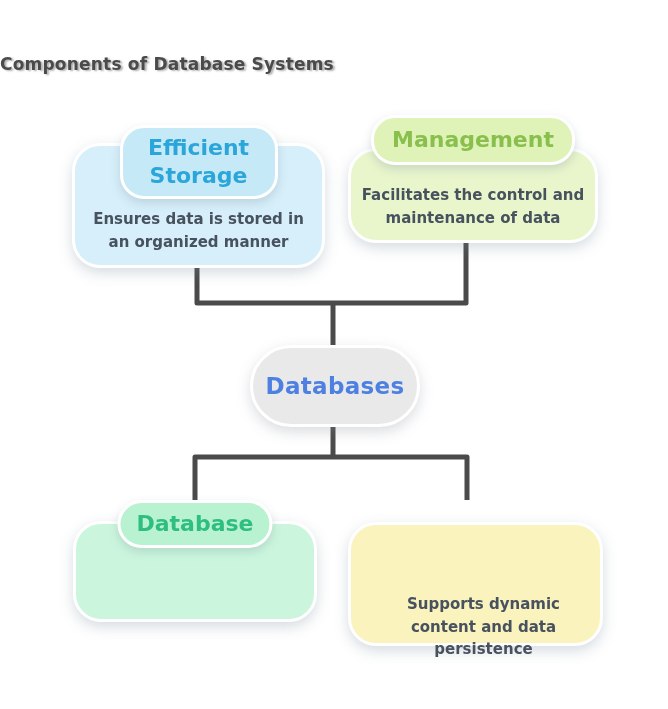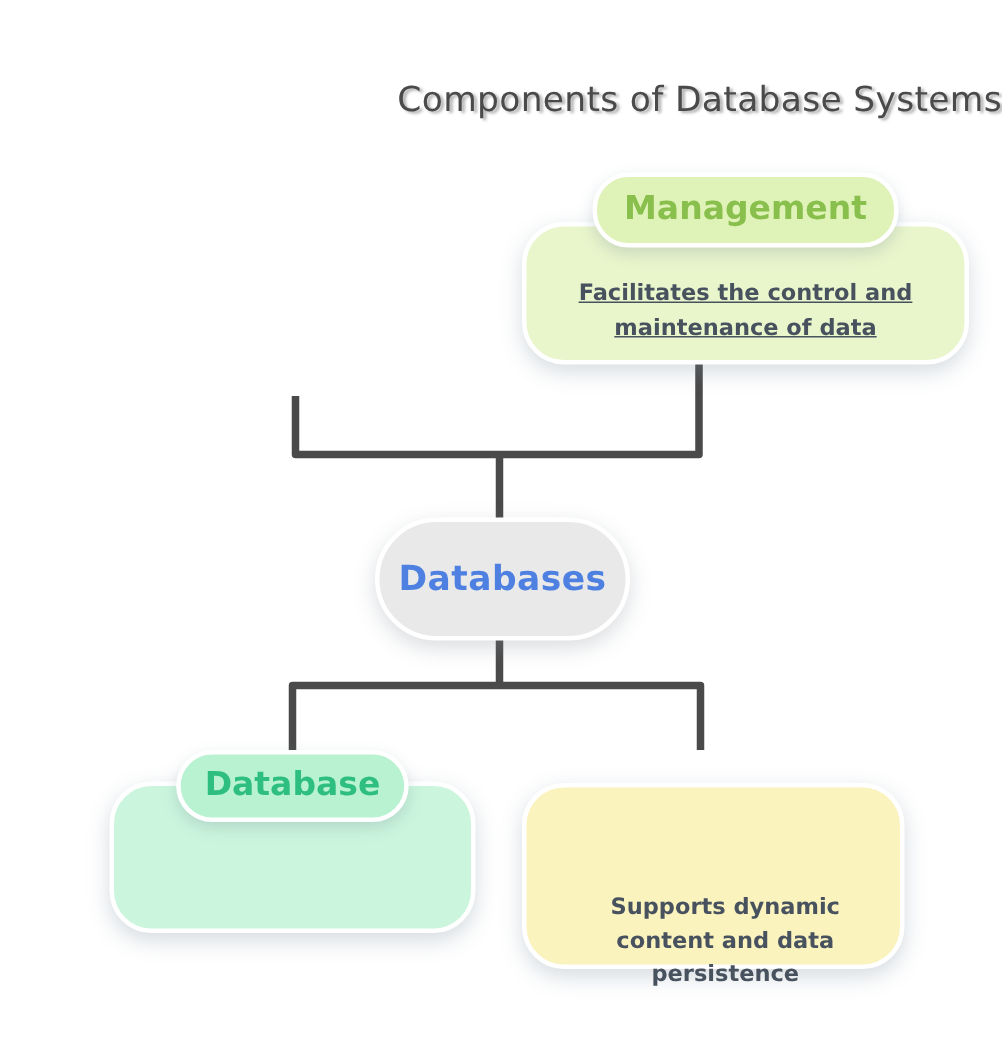--- a/index.html
+++ b/index.html
@@ -12,23 +12,23 @@
     height: 709px;
     background: #ffffff;
     overflow: hidden;
   }
 
   .title {
     position: absolute;
     top: 54px;
     left: 0;
     width: 100%;
-    text-align: right;
-    font-size: 23px;
-    font-weight: normal;
+    text-align: left;
+    font-size: 17px;
+    font-weight: bold;
     letter-spacing: 0.2px;
     color: var(--title-color, #4A4A4A);
     
     text-shadow: 2px 1px 2px rgba(74,74,74,0.45);
     z-index: 3;
   }
 
   .connectors { position: absolute; top: 0; left: 0; z-index: 1; }
   .connector { fill: none; stroke-width: 5; stroke-linejoin: round; stroke-linecap: butt; }
 
@@ -93,24 +93,28 @@
 
   <div class="title">Components of Database Systems</div>
 
   <svg class="connectors" width="668" height="709" viewBox="0 0 668 709">
     <path class="connector" d="M 197 264 L 197 303 L 466 303 L 466 240" stroke="#4A4A4A"></path>
     <path class="connector" d="M 333 303 L 333 348" stroke="#4A4A4A"></path>
     <path class="connector" d="M 333 424 L 333 457" stroke="#4A4A4A"></path>
     <path class="connector" d="M 195 500 L 195 457 L 467 457 L 467 500" stroke="#4A4A4A"></path>
   </svg>
 
+  <div class="node" style="left: 72px; top: 143px; width: 253px; height: 125px; --body-fill: #D6EFFA; --header-fill: #C5E9F7; --label-color: #2AA6DB;">
+    <div class="node-header" style="top:-21px; width:158px;">Efficient Storage</div>
+    <div class="node-body" style="top:62px;">Ensures data is stored in an organized manner</div>
+  </div>
 
-  <div class="node" style="left: 348px; top: 148px; width: 298px; height: 95px; --body-fill: #E9F6CC; --header-fill: #DFF2B7; --label-color: #89BF4C;">
+  <div class="node" style="left: 348px; top: 148px; width: 250px; height: 95px; --body-fill: #E9F6CC; --header-fill: #DFF2B7; --label-color: #89BF4C;">
     <div class="node-header" style="top:-36px; white-space:nowrap; padding:8px 18px;">Management</div>
-    <div class="node-body" style="top:33px; left:8px; right:8px;text-decoration:underline;">Facilitates the control and maintenance of data</div>
+    <div class="node-body" style="top:33px; left:8px; right:8px;">Facilitates the control and maintenance of data</div>
   </div>
 
   <div class="pill" style="left: 250px; top: 345px; width: 170px; height: 82px; --body-fill: #E9E9E9; --label-color: #4E80E2;">
     <span class="pill-label">Databases</span>
   </div>
 
   <div class="node" style="left: 73px; top: 521px; width: 244px; height: 101px; --body-fill: #CBF6DD; --header-fill: #B9F2D1; --label-color: #2EBE80;">
     <div class="node-header" style="top:-24px; white-space:nowrap; padding:7px 16px;">Database</div>
   </div>
 

